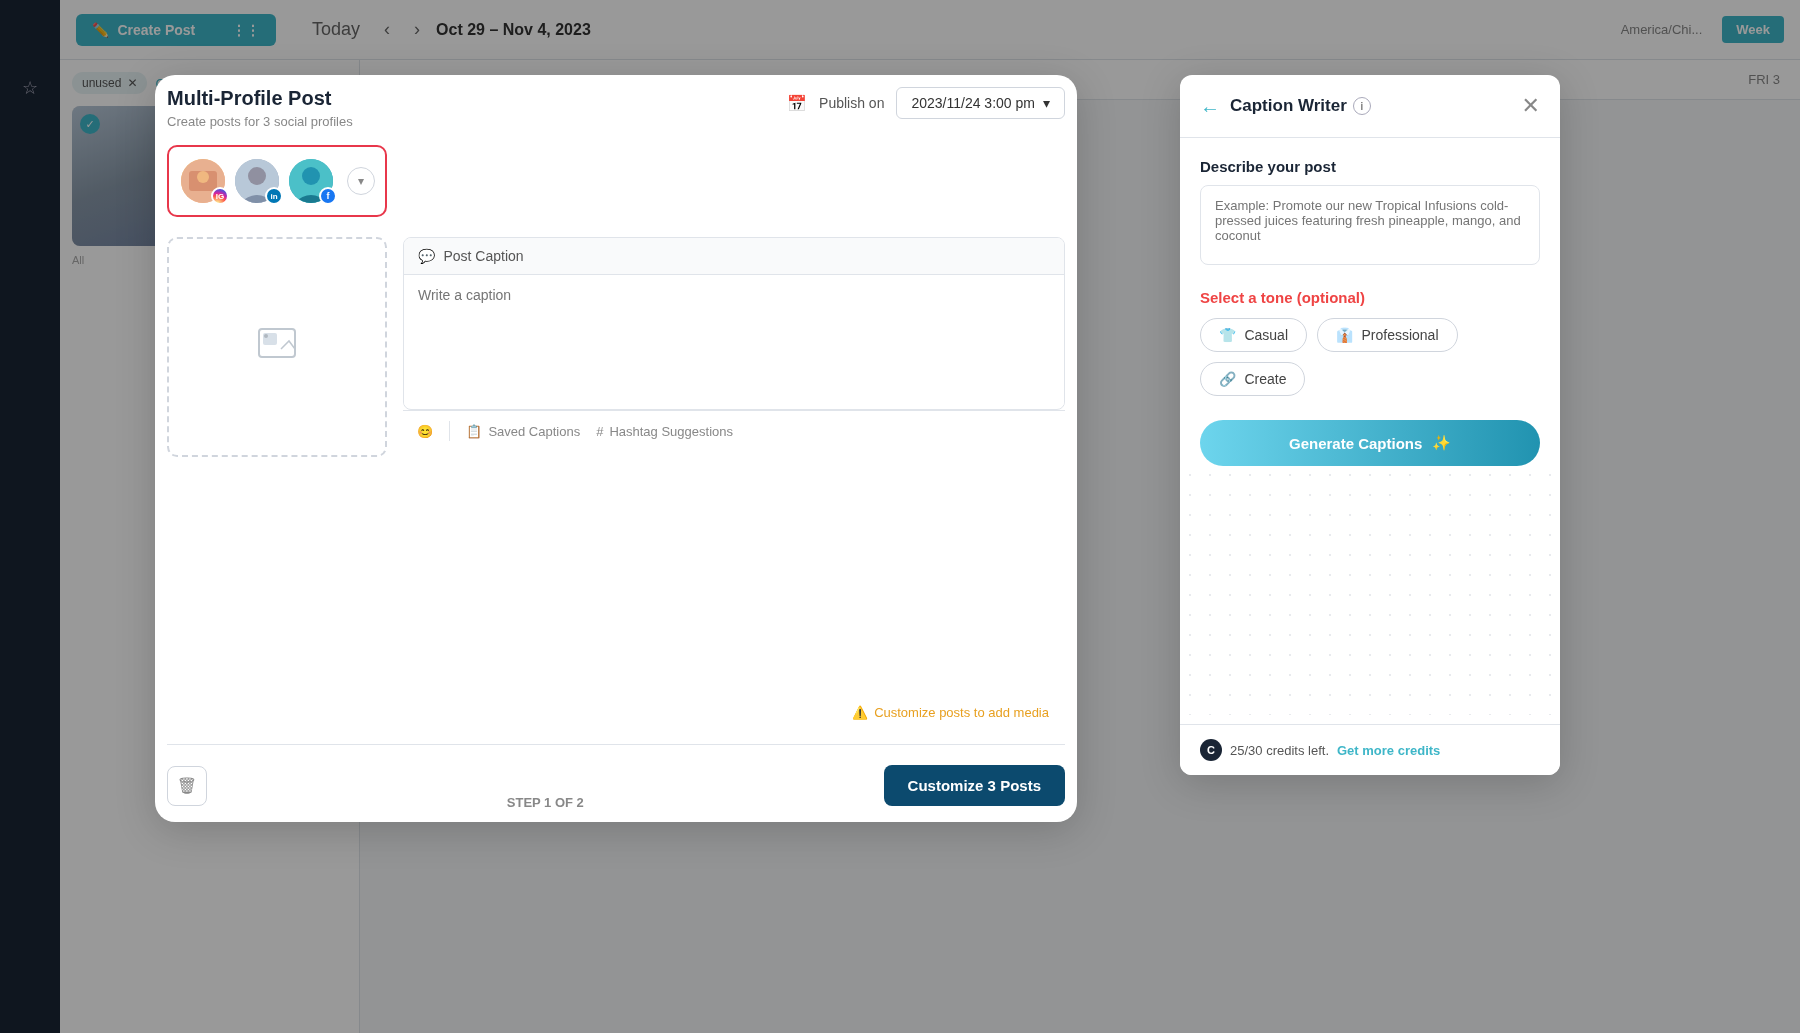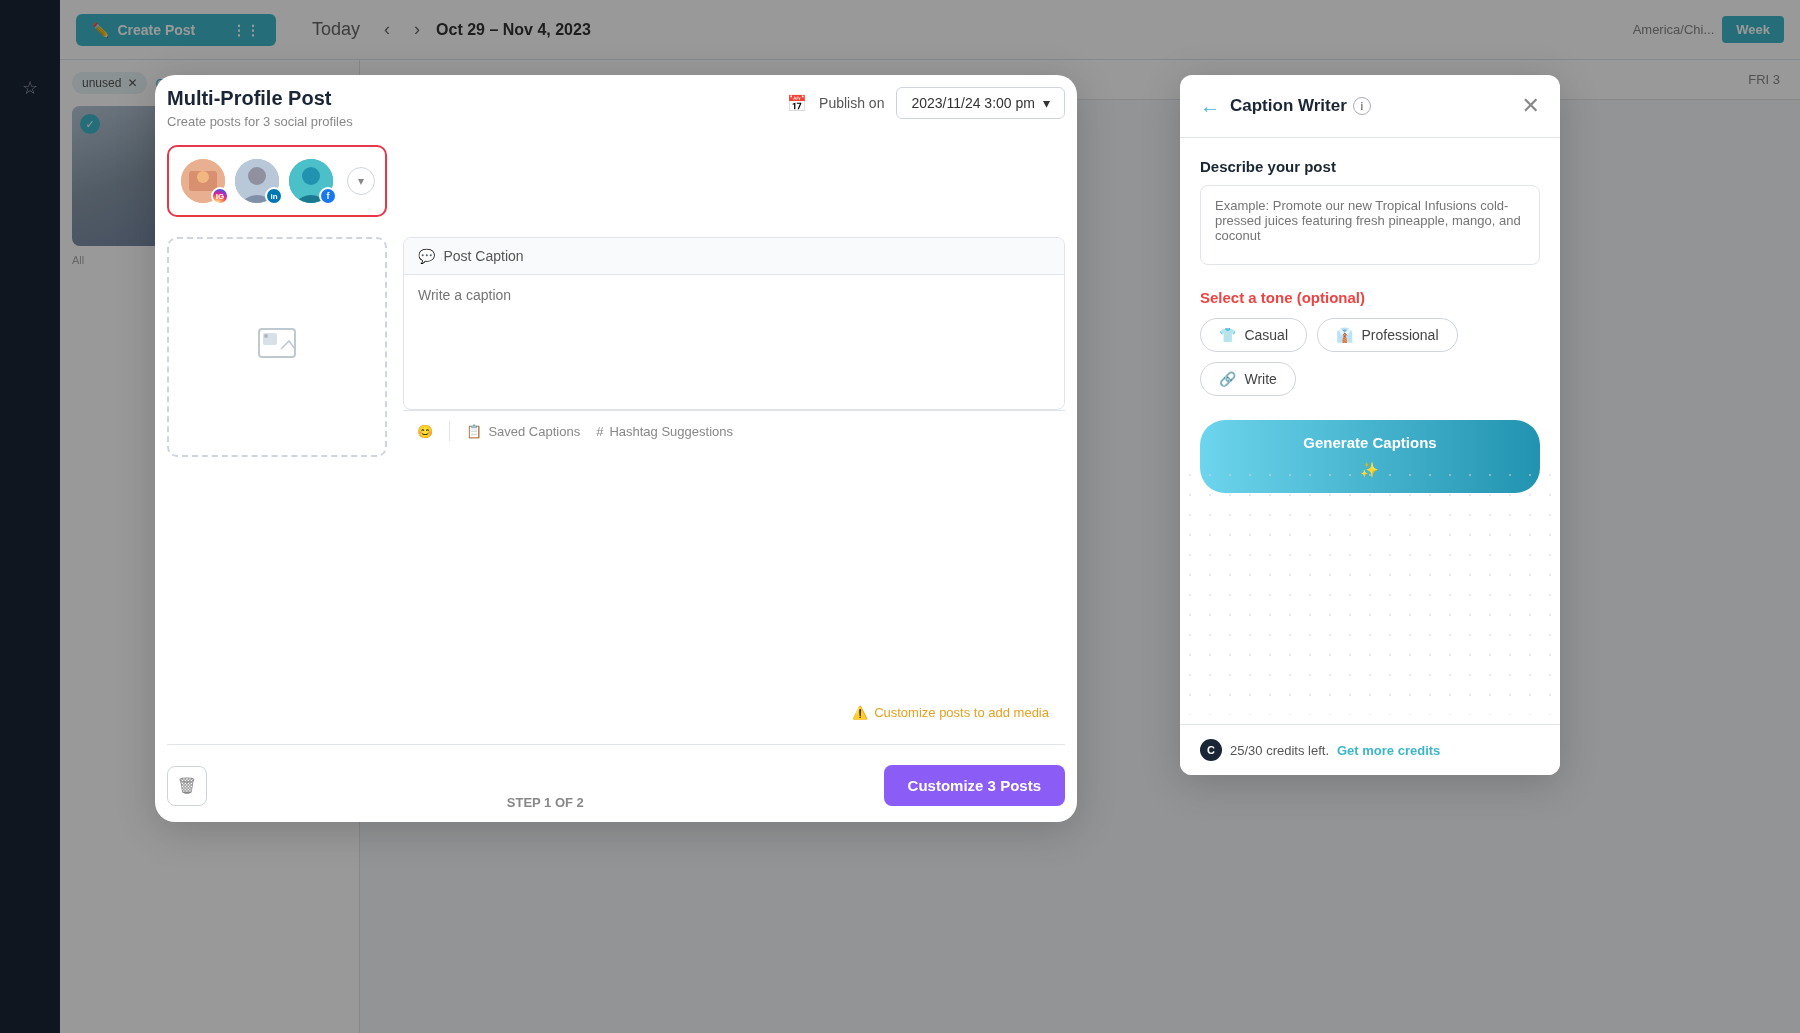--- a/index.html
+++ b/index.html
@@ -67,21 +67,21 @@
     .date-range {
       font-size: 16px;
       font-weight: 600;
       color: #333;
     }
 
     .top-bar-right {
       margin-left: auto;
       display: flex;
       align-items: center;
-      gap: 8px;
+      gap: 20px;
     }
 
     .timezone-label {
       font-size: 13px;
       color: #888;
     }
 
     .week-btn {
       background: #3eb6c8;
       color: #fff;
@@ -399,21 +399,21 @@
     }
 
     .step-label {
       font-size: 13px;
       color: #888;
       font-weight: 600;
       margin-top: 34px;
     }
 
     .customize-btn {
-      background: #8b5cf6;
+      background: #0c4a6e;
       color: #fff;
       border: none;
       border-radius: 8px;
       padding: 12px 24px;
       font-size: 15px;
       font-weight: 600;
       cursor: pointer;
     }
 
     .customize-media-hint {
@@ -550,21 +550,20 @@
       border-radius: 25px;
       padding: 14px;
       font-size: 15px;
       font-weight: 600;
       cursor: pointer;
       display: flex;
       align-items: center;
       justify-content: center;
       gap: 10px;
       font-family: inherit;
-      flex-direction: column;
     }
 
     .cw-footer {
       padding: 14px 20px;
       border-top: 1px solid #e0e4ea;
       display: flex;
       align-items: center;
       gap: 8px;
       font-size: 13px;
       color: #555;
@@ -826,21 +825,21 @@
       <button class="tone-btn">
         <span>👕</span>
         <span>Casual</span>
       </button>
       <button class="tone-btn">
         <span>👔</span>
         <span>Professional</span>
       </button>
       <button class="tone-btn">
         <span>🔗</span>
-        <span>Write</span>
+        <span>Create</span>
       </button>
     </div>
 
     <button class="generate-btn">
       <span>Generate Captions</span>
       <span>✨</span>
     </button>
   </div>
 
   <div class="cw-dotted-bg"></div>

